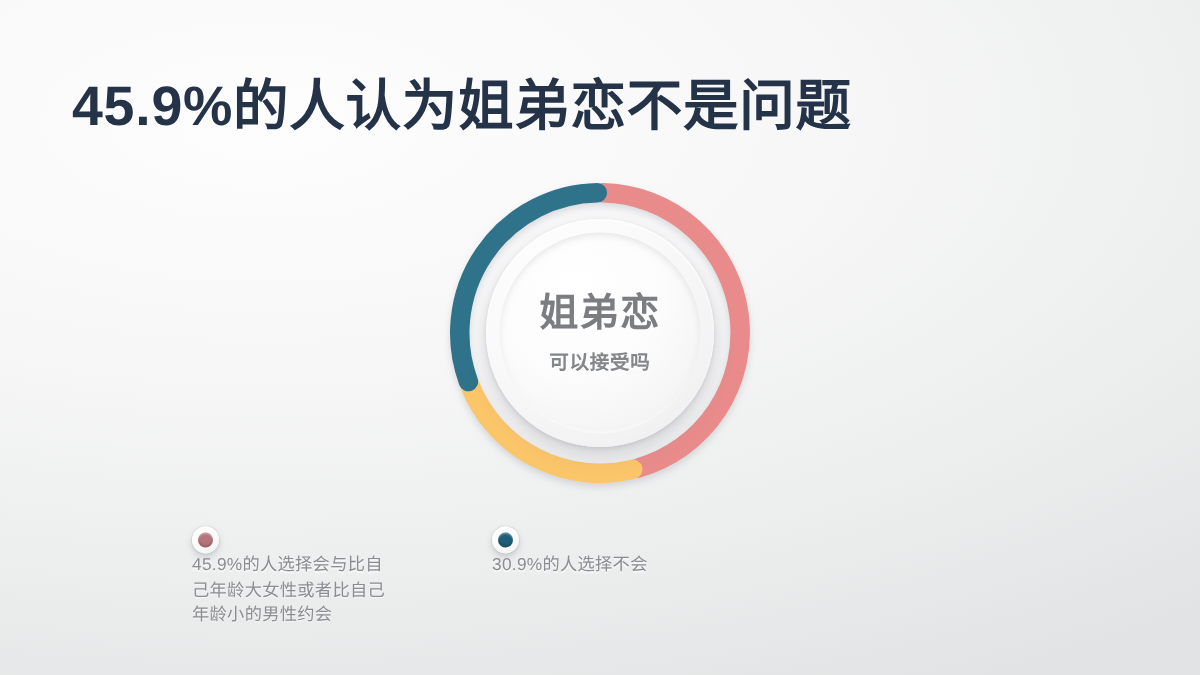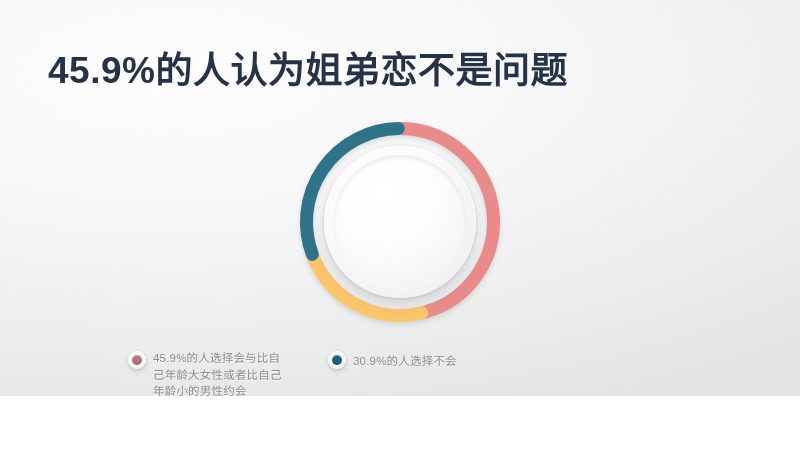--- a/index.html
+++ b/index.html
@@ -10,21 +10,21 @@
   body {
     width: 800px;
     height: 450px;
     overflow: hidden;
     font-family: "Liberation Sans", "DejaVu Sans", sans-serif;
   }
 
   #slide {
     position: relative;
     width: 800px;
-    height: 396px;
+    height: 450px;
     background:
       radial-gradient(ellipse 120% 95% at 22% 18%, #fdfdfd 0%, #f7f7f8 38%, #eceded 72%, #e2e3e4 100%);
     overflow: hidden;
   }
 
   
   #title {
     position: absolute;
     left: 48px;
     top: 23px;
@@ -119,24 +119,25 @@
     position: absolute;
     left: 128px;
     top: 350px;
     width: 560px;
     display: flex;
     align-items: flex-start;
   }
   .legend-item {
     display: flex;
     align-items: flex-start;
+    flex-direction: column;
   }
   .legend-item.item-0 { width: 200px; }
   .legend-item.item-1 { width: 175px; }
-  .legend-item.item-2 { width: 185px; align-items: flex-end; }
+  .legend-item.item-2 { width: 185px; }
 
   .legend-marker {
     flex: 0 0 auto;
     position: relative;
     width: 18px;
     height: 18px;
     border-radius: 50%;
     margin-top: 1px;
     margin-right: 7px;
     background:
@@ -184,20 +185,24 @@
       </defs>
       <g id="ring-group" filter="url(#ringShadow)">
         <path id="seg-0" fill="none" stroke-width="13" stroke-linecap="round" d="M 108.79 14.52 A 93.5 93.5 0 0 1 132.29 198.01" stroke="#e98b8b"></path>
         <path id="seg-1" fill="none" stroke-width="13" stroke-linecap="round" d="M 128.82 198.92 A 93.5 93.5 0 0 1 20.59 143.71" stroke="#fbc56a"></path>
         <path id="seg-2" fill="none" stroke-width="13" stroke-linecap="round" d="M 19.28 140.36 A 93.5 93.5 0 0 1 105.21 14.52" stroke="#2d7389"></path>
       </g>
     </svg>
 
     <div id="inner-disc"></div>
 
+    <div id="center-text">
+      <div id="center-main">姐弟恋</div>
+      <div id="center-sub">可以接受吗</div>
+    </div>
 
   </div>
 
   <div id="legend">
 
     <div class="legend-item item-0">
       <span class="legend-marker">
         <span class="legend-dot" id="dot-0" style="background: rgb(181, 117, 123);"></span>
       </span>
       <span class="legend-label">45.9%的人选择会与比自己年龄大女性或者比自己年龄小的男性约会</span>

